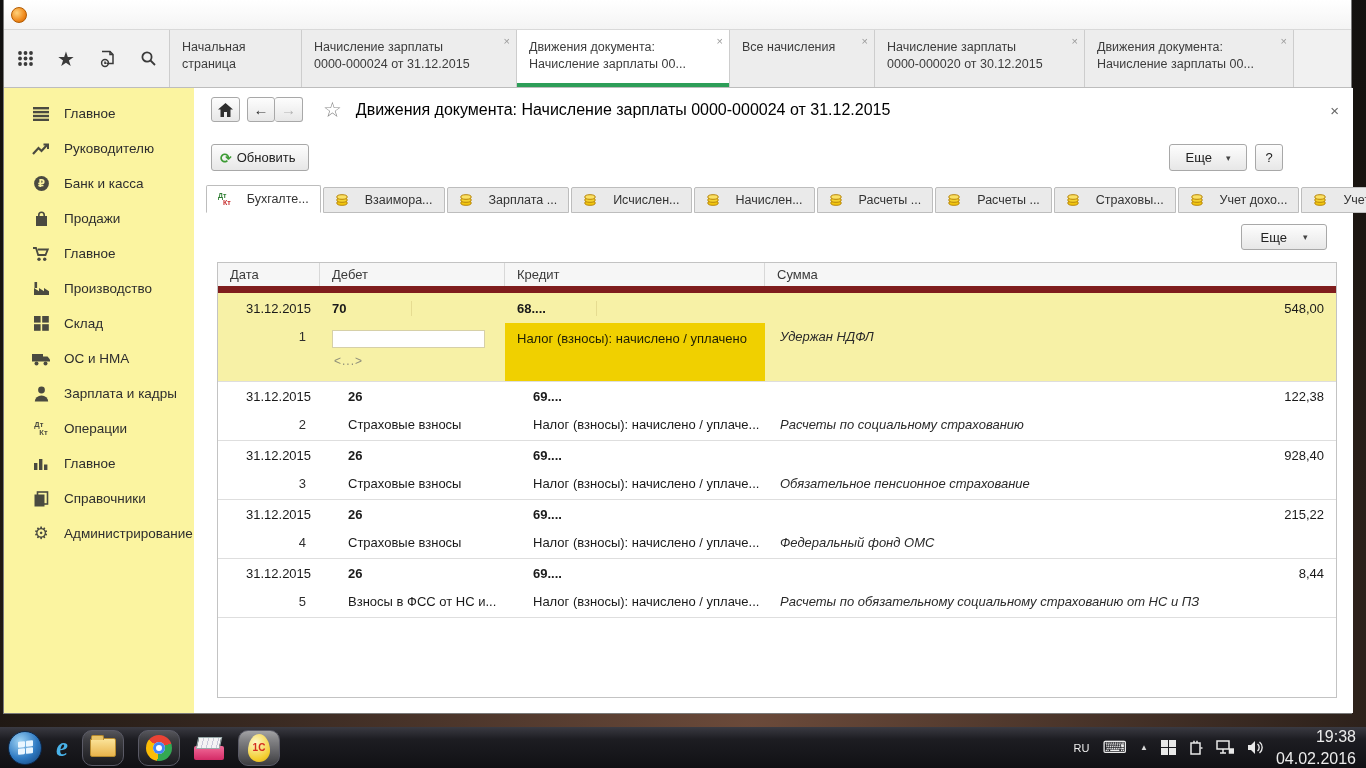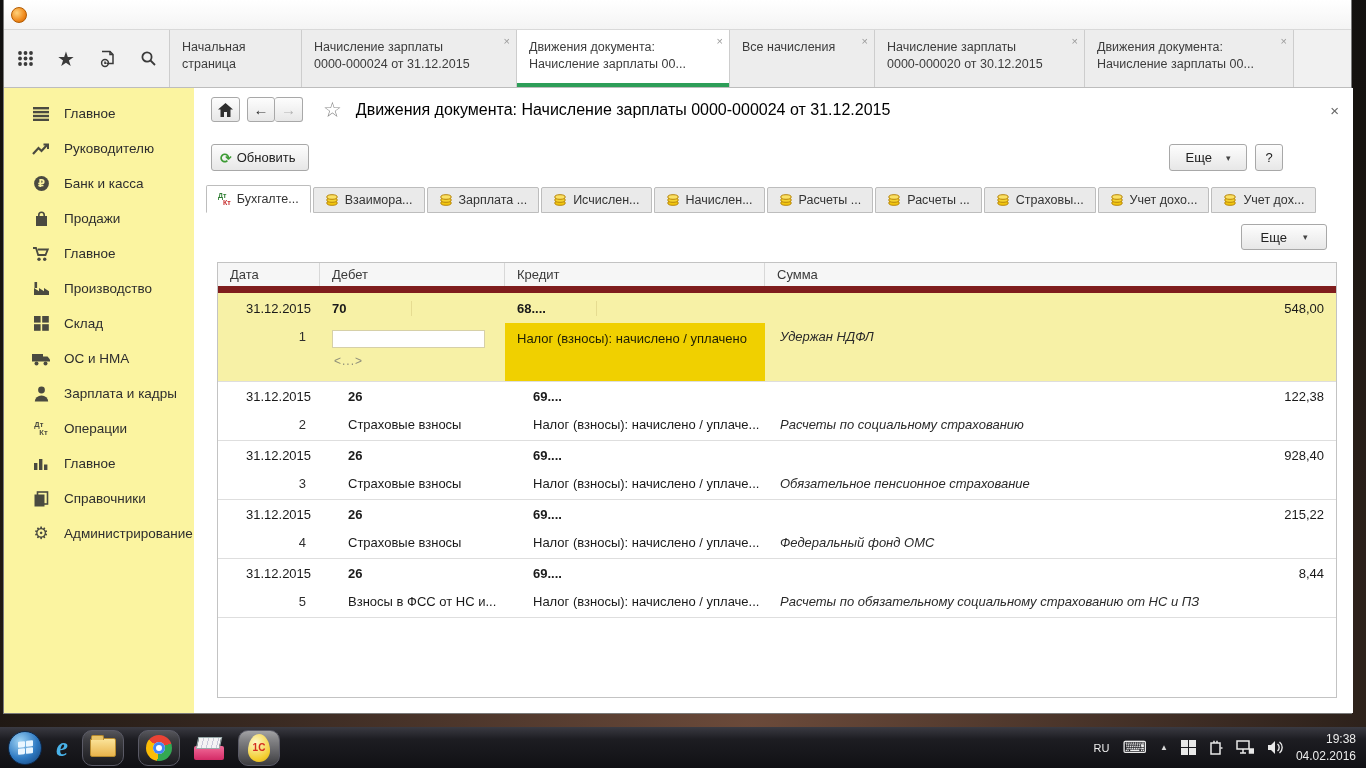--- a/index.html
+++ b/index.html
@@ -65,21 +65,21 @@
 
   .toolrow { position:absolute; left:17px; top:56px; right:14px; height:27px; }
   .refresh-btn { height:27px; padding:0 12px 0 8px; font-size:13px; color:#222; gap:5px; }
   .refresh-glyph { color:#3d9b35; font-weight:bold; font-size:14px; }
   .more-btn { position:absolute; right:92px; top:0; height:27px; width:78px; font-size:13px; gap:14px; color:#222; }
   .caret { font-size:9px; color:#444; }
   .help-btn { position:absolute; right:56px; top:0; width:28px; height:27px; font-size:13px; color:#222; }
 
   .doctabs { position:absolute; left:12px; top:97px; right:14px; height:28px;
     display:flex; gap:2px; align-items:flex-end; }
-  .dtab { height:26px; display:flex; align-items:center; gap:6px; padding:0 11px;
+  .dtab { height:26px; display:flex; align-items:center; gap:16px; padding:0 11px;
     background:#eaeaea; border:1px solid #bdbdbd; border-radius:2px 2px 0 0;
     font-size:12.5px; color:#333; cursor:pointer; white-space:nowrap; }
   .dtab.active { background:#fff; height:28px; border-bottom:1px solid #fff; }
   .dtab .dtkt span { font-size:7px; }
   .dtab .dt { color:#2e7d32; } .dtab .kt { color:#c62828; }
 
   .more-btn2 { position:absolute; right:26px; top:136px; height:26px; width:86px; font-size:13px; gap:16px; color:#222; }
 
   
   .table { position:absolute; left:23px; top:174px; width:1120px; height:436px;
@@ -145,21 +145,21 @@
   .cardfile::before { content:""; position:absolute; left:3px; top:-9px; width:22px; height:10px;
     background:repeating-linear-gradient(90deg,#f4f4f4 0 4px,#c9c9d9 4px 5px); transform:skewX(-12deg); border:1px solid #9aa; }
   .egg { width:22px; height:28px; border-radius:50% 50% 50% 50%/60% 60% 40% 40%;
     background:radial-gradient(circle at 35% 30%, #fdf7c8, #f3cd2e 70%, #d9a91a);
     display:flex; align-items:center; justify-content:center; color:#d42b1e; font-size:10px; font-weight:bold; }
   .tb-right { margin-left:auto; display:flex; align-items:center; gap:13px; padding-right:10px; color:#ececec; }
   .lang { font-size:11px; cursor:pointer; }
   .kb-glyph { font-size:17px; cursor:pointer; }
   .tray-up { font-size:8px; color:#d8d8d8; cursor:pointer; }
   .tray-ico { display:flex; cursor:pointer; }
-  .clock { text-align:right; font-size:12px; line-height:1.35; cursor:pointer; }
+  .clock { text-align:right; font-size:16px; line-height:1.35; cursor:pointer; }
 </style>
 </head>
 <body>
 
 <div class="desktop">
 <div class="window">
 
   <div class="titlebar">
     <div class="app-ico"></div>
   </div>

